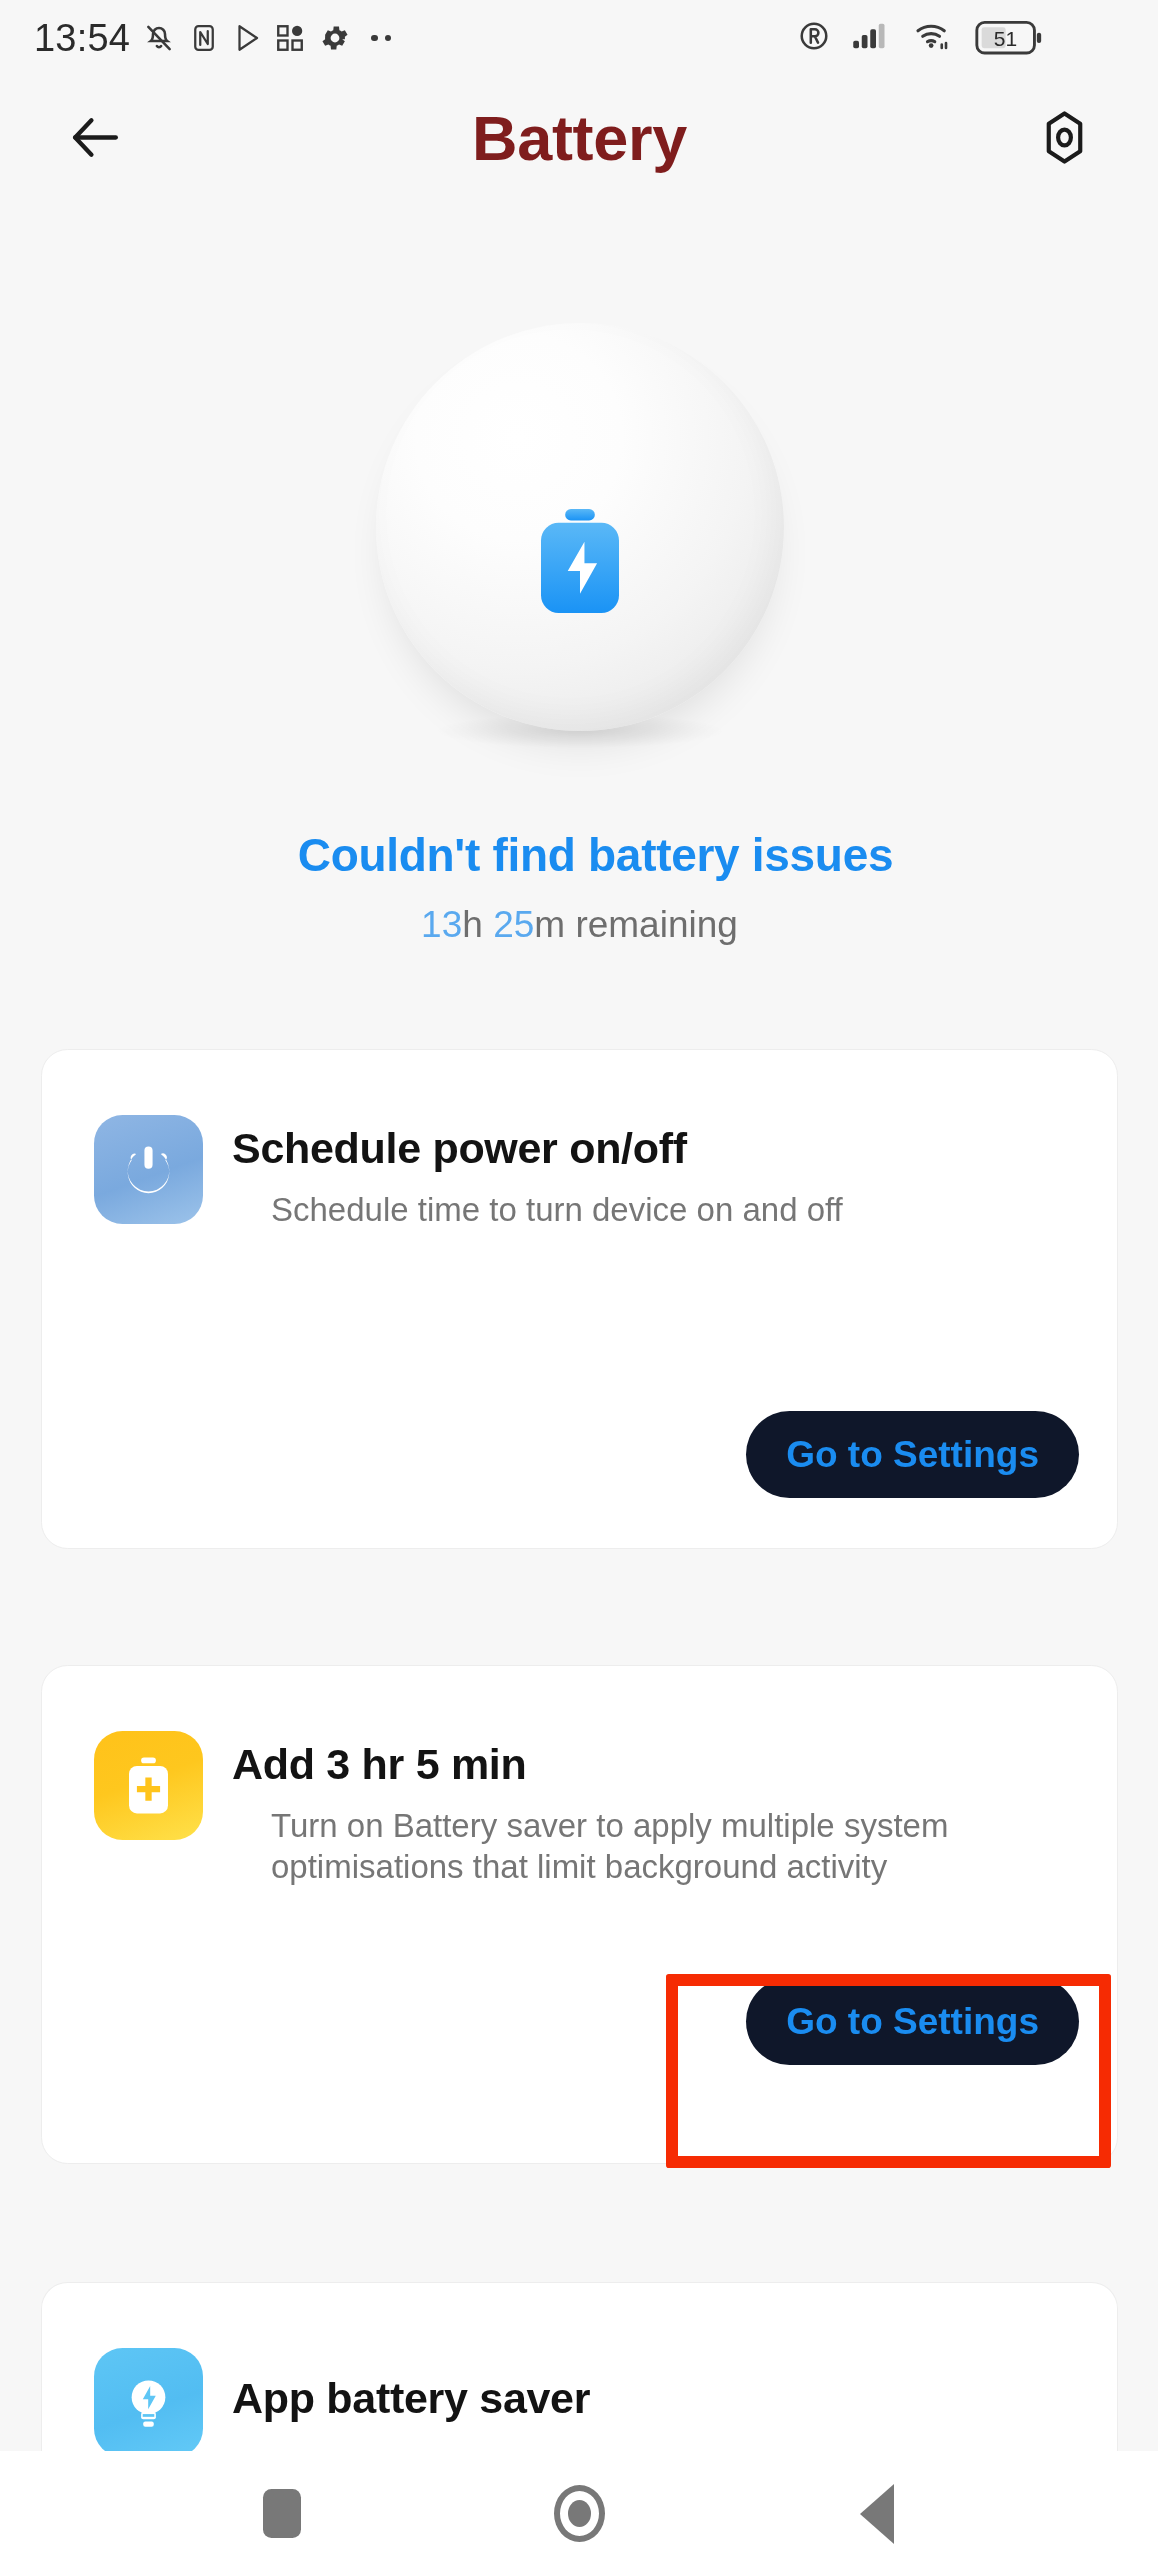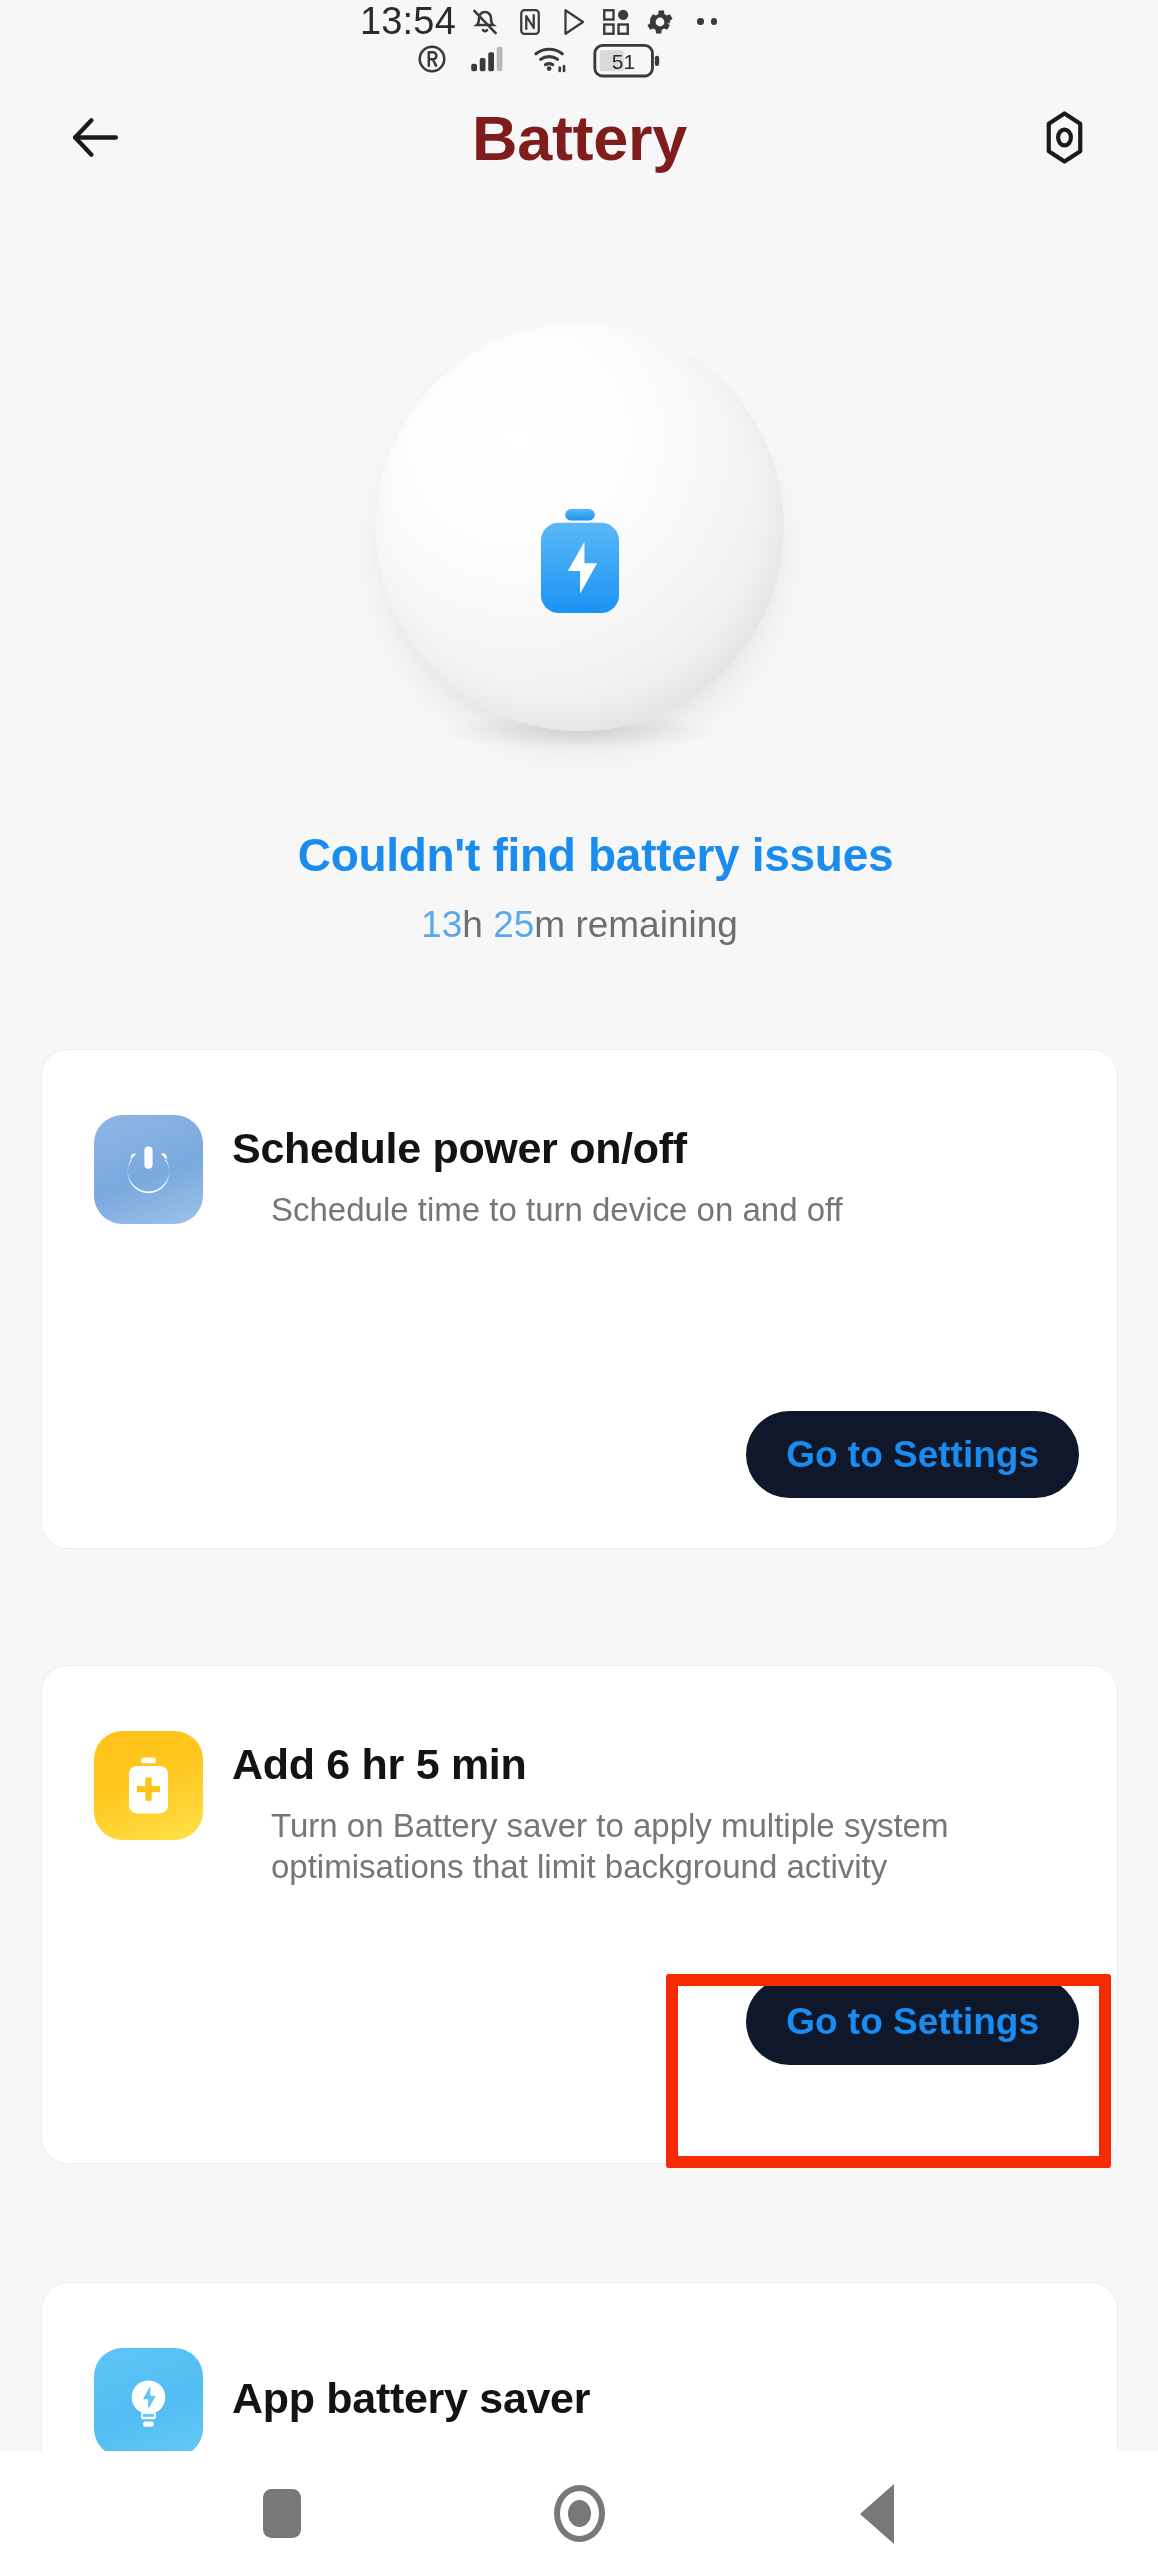--- a/index.html
+++ b/index.html
@@ -10,21 +10,20 @@
     -webkit-font-smoothing:antialiased;
     overflow:hidden;
   }
   #screen { position:relative; width:1159px; height:2576px; background:#f7f7f7; }
 
   
   #statusbar {
     position:absolute; top:0; left:0; width:1073px; height:76px;
     display:flex; align-items:center; justify-content:space-between;
     padding:0 30px 0 34px;
-    flex-direction:column;
   }
   .sb-left { display:flex; align-items:center; gap:13.3px; }
   .sb-right { display:flex; align-items:flex-start; gap:23px; }
   .sb-clock { font-size:38px; font-weight:400; color:#2b2b2b; letter-spacing:0.2px; }
   .sb-ico { display:flex; align-items:center; justify-content:center; }
   .dots-ico { display:flex; gap:6.6px; align-items:center; margin-left:7.6px; }
   .dots-ico i { width:6.6px; height:6.6px; border-radius:50%; background:#3a3a3a; display:block; }
 
   
   #header {
@@ -278,21 +277,21 @@
   </div>
 
   <div class="card" id="card-1">
     <div class="card-icon ic-add">
       <svg width="59" height="59" viewBox="0 0 48 56">
         <rect x="17" y="1.5" width="14" height="5.4" rx="2.7" fill="#ffffff"></rect>
         <rect x="5.5" y="9.5" width="37" height="45" rx="7.5" fill="#ffffff"></rect>
         <path d="M21 20.5h6v8h8v6h-8v8h-6v-8h-8v-6h8z" fill="#ffc41c"></path>
       </svg>
     </div>
-    <div class="card-title">Add 6 hr 5 min</div>
+    <div class="card-title">Add 3 hr 5 min</div>
     <div class="card-desc">Turn on Battery saver to apply multiple system optimisations that limit background activity</div>
     <div class="cta">Go to Settings</div>
   </div>
 
   <div class="card" id="card-2">
     <div class="card-icon ic-saver">
       <svg width="59" height="59" viewBox="0 0 48 56">
         <circle cx="24" cy="23" r="16" fill="#ffffff"></circle>
         <rect x="17" y="37" width="14" height="7" rx="2" fill="#ffffff"></rect>
         <rect x="19" y="46" width="10" height="5" rx="2" fill="#ffffff"></rect>

